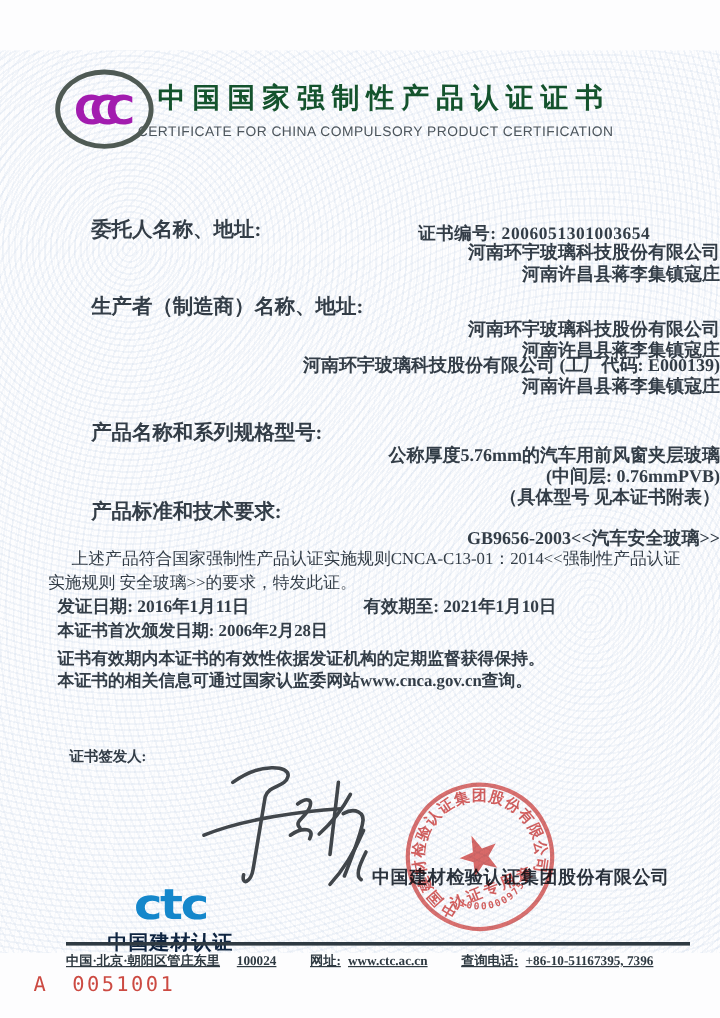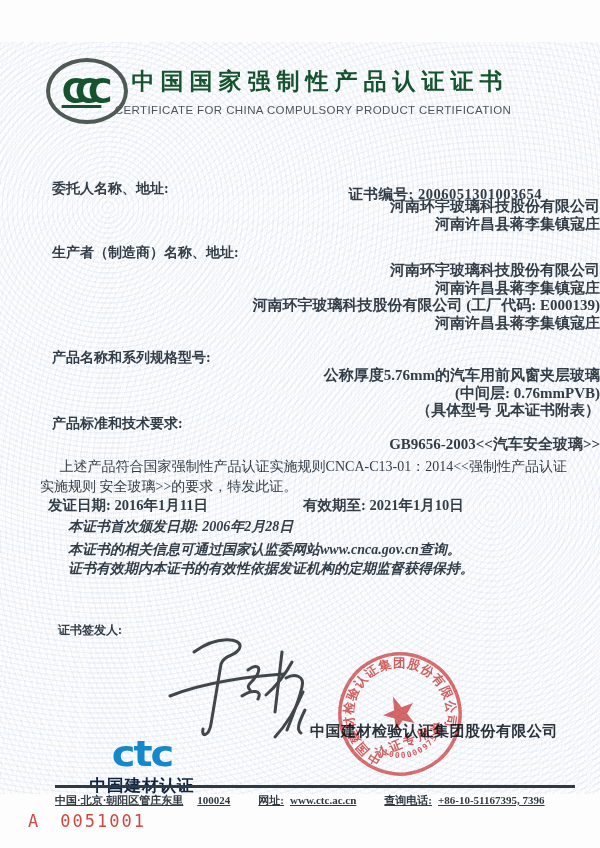--- a/index.html
+++ b/index.html
@@ -24,48 +24,48 @@
 
   
   .ccc-logo {
     position:absolute; left:46px; top:58px; width:82px; height:66px;
     border:4px solid #4f5a54; border-radius:50%;
     display:flex; align-items:center; justify-content:center;
     z-index:2;
   }
   .ccc-logo span {
     font-family:"DejaVu Sans", sans-serif;
-    font-weight:700; font-size:33px; color:#14532d;
-    letter-spacing:-11px; margin-right:11px; line-height:1;text-decoration:underline;
+    font-weight:700; font-size:33px; color:#a21caf;
+    letter-spacing:-11px; margin-right:11px; line-height:1;
   }
   .title-cn {
     text-align:center; font-size:23px; font-weight:700;
     letter-spacing:6px; color:#14532d; padding-left:40px;
   }
   .title-en {
     text-align:center; font-size:11.5px; color:#4c555c;
     letter-spacing:0.4px; margin-top:7px; padding-left:26px;
     font-family:"Liberation Sans", sans-serif;
   }
   .cert-no {
     position:absolute; top:149px; right:58px; z-index:1;
     font-size:14.5px; font-weight:700; letter-spacing:0.5px;margin-top:36px;
   }
 
   
-  .field-label { font-size:14px; font-weight:700; padding-left:52px; }
+  .field-label { font-size:17px; font-weight:700; padding-left:76px; }
   .field-line  { text-align:right; font-size:15px; font-weight:700; line-height:17.5px; }
   .statement {
     font-size:14px; line-height:19.5px;
     margin:0 28px 0 40px; text-indent:1.4em; font-weight:500;
   }
   .dates-row  { font-size:14.5px; font-weight:700; }
   .date-issue { position:absolute; left:48px; }
   .date-exp   { position:absolute; left:303px; }
-  .plain-line { font-size:14px; font-weight:600; padding-left:68px; line-height:19px;font-style:italic; }
+  .plain-line { font-size:14px; font-weight:600; padding-left:48px; line-height:19px; }
 
   
   .signer-label { position:absolute; left:58px; top:622px; font-size:12px; font-weight:700; z-index:2; }
   .signature-svg { position:absolute; left:162px; top:632px; z-index:2; }
   .ctc-block { position:absolute; left:76px; top:736px; width:132px; text-align:center; z-index:2; }
   .ctc-word {
     font-family:"DejaVu Sans", sans-serif; font-weight:800;
     font-size:40px; line-height:0.9; color:#1587cb;
     letter-spacing:-2px; transform:scaleY(0.88); transform-origin:center;
   }
@@ -142,22 +142,22 @@
 
 <div class="layer dates-row" style="top:496px;">
   <span class="date-issue">发证日期: 2016年1月11日</span>
   <span class="date-exp">有效期至: 2021年1月10日</span>
 </div>
 <div class="layer" style="top:517px;">
   <div class="plain-line" style="font-weight:700;">本证书首次颁发日期: 2006年2月28日</div>
 </div>
 
 <div class="layer" style="top:540px;">
+  <div class="plain-line">证书有效期内本证书的有效性依据发证机构的定期监督获得保持。</div>
   <div class="plain-line">本证书的相关信息可通过国家认监委网站www.cnca.gov.cn查询。</div>
-  <div class="plain-line">证书有效期内本证书的有效性依据发证机构的定期监督获得保持。</div>
 </div>
 
 <div class="signer-label">证书签发人:</div>
 <svg class="signature-svg" width="175" height="125" viewBox="0 0 175 125">
   <g fill="none" stroke="#41464b" stroke-width="3" stroke-linecap="round">
     <path d="M32,20 C55,3 80,6 78,15 C76,24 62,22 59,32 L49,92 C47,104 39,106 41,97"></path>
     <path d="M8,64 C42,50 92,44 122,42"></path>
     <path d="M86,38 C94,32 100,34 95,43 C90,51 83,53 88,58"></path>
     <path d="M80,64 C90,57 101,58 96,67"></path>
     <path d="M120,20 L113,80"></path>

